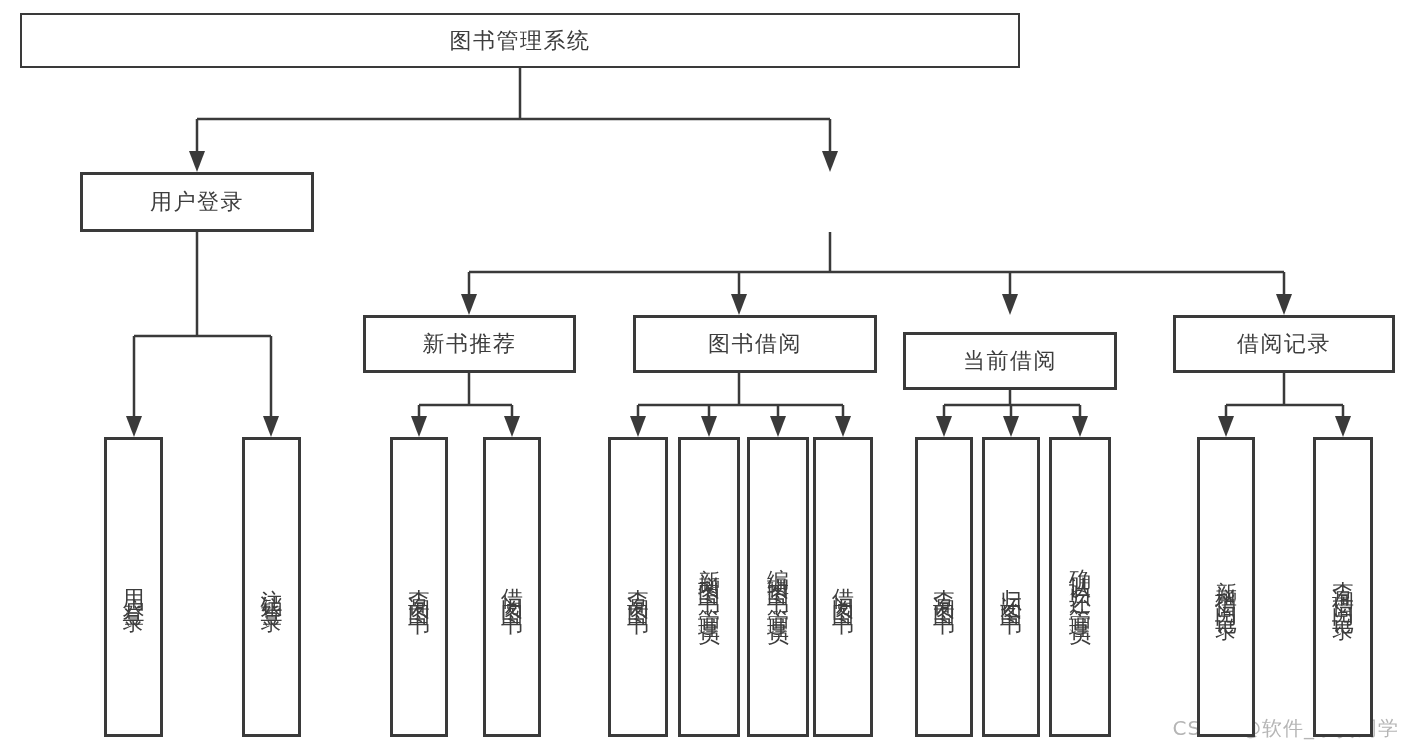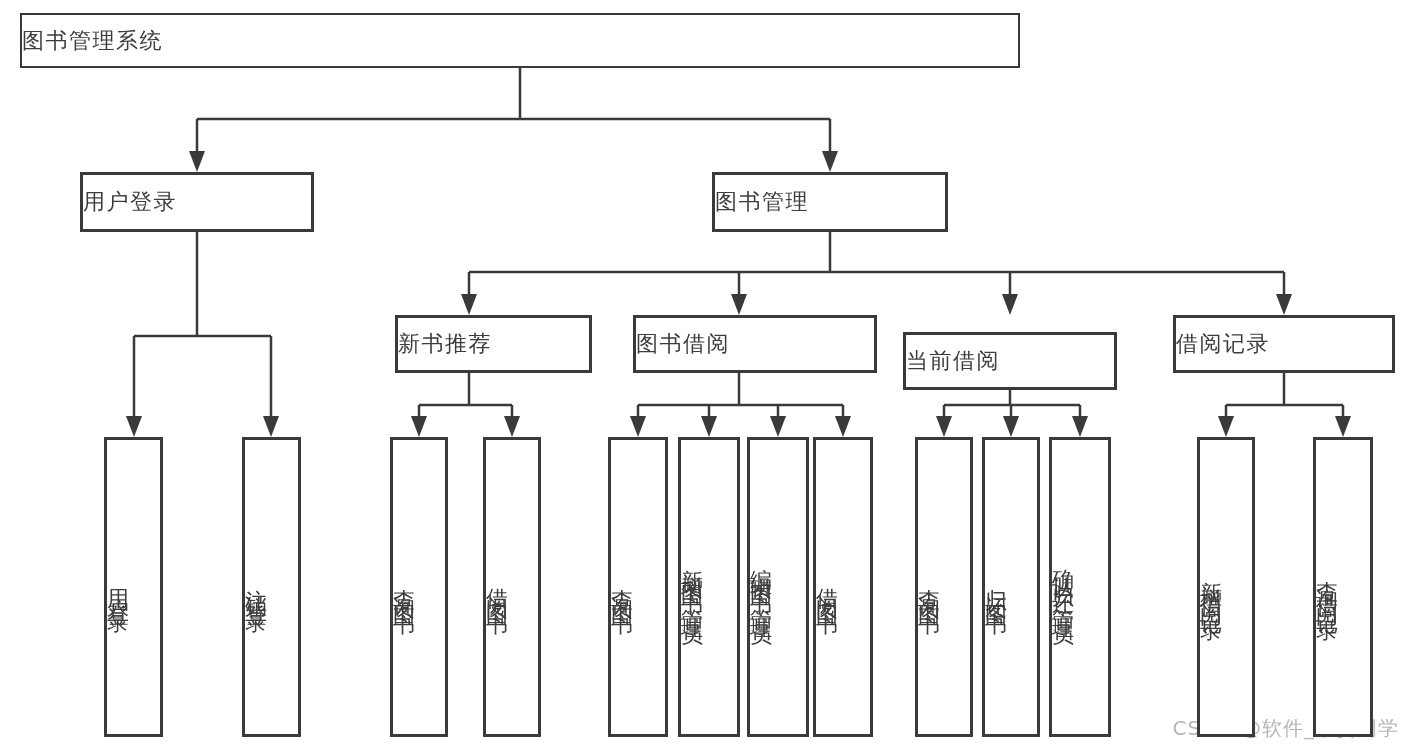--- a/index.html
+++ b/index.html
@@ -13,21 +13,21 @@
   }
   .connectors{
     position:absolute;left:0;top:0;z-index:1;
     color:var(--line,#3a3a3a);
   }
   .box{
     position:absolute;
     background:#ffffff;
     border:3px solid var(--line,#3a3a3a);
     box-sizing:border-box;
-    display:flex;align-items:center;justify-content:flex-start;
+    display:flex;align-items:center;justify-content:center;
     z-index:2;
   }
   .hbox{font-size:22px;letter-spacing:1.5px;white-space:nowrap;}
   .root-box{border-width:2px;}
   .vbox span{
     writing-mode:vertical-rl;
     text-orientation:mixed;
     font-size:22px;
     letter-spacing:8px;
     line-height:1;
@@ -95,25 +95,22 @@
     </g>
   </svg>
 
   <div class="box hbox root-box" style="left:20px;top:13px;width:1000px;height:55px;">
     <span>图书管理系统</span>
   </div>
 
   <div class="box hbox" style="left:80px;top:172px;width:234px;height:60px;">
     <span>用户登录</span>
   </div>
-  <div class="box hbox" style="left:712px;top:172px;width:236px;height:60px;">
-    <span>图书管理</span>
-  </div>
 
-  <div class="box hbox" style="left:363px;top:315px;width:197px;height:58px;margin-left:32px;">
+  <div class="box hbox" style="left:363px;top:315px;width:213px;height:58px;">
     <span>新书推荐</span>
   </div>
   <div class="box hbox" style="left:633px;top:315px;width:244px;height:58px;">
     <span>图书借阅</span>
   </div>
   <div class="box hbox" style="left:903px;top:332px;width:214px;height:58px;">
     <span>当前借阅</span>
   </div>
   <div class="box hbox" style="left:1173px;top:315px;width:222px;height:58px;">
     <span>借阅记录</span>

